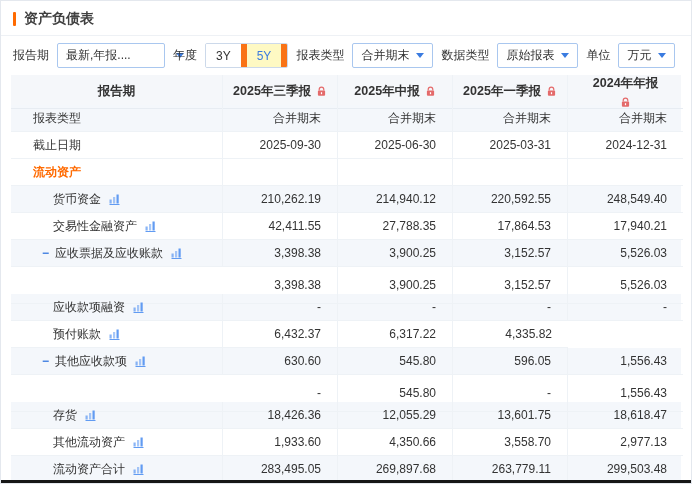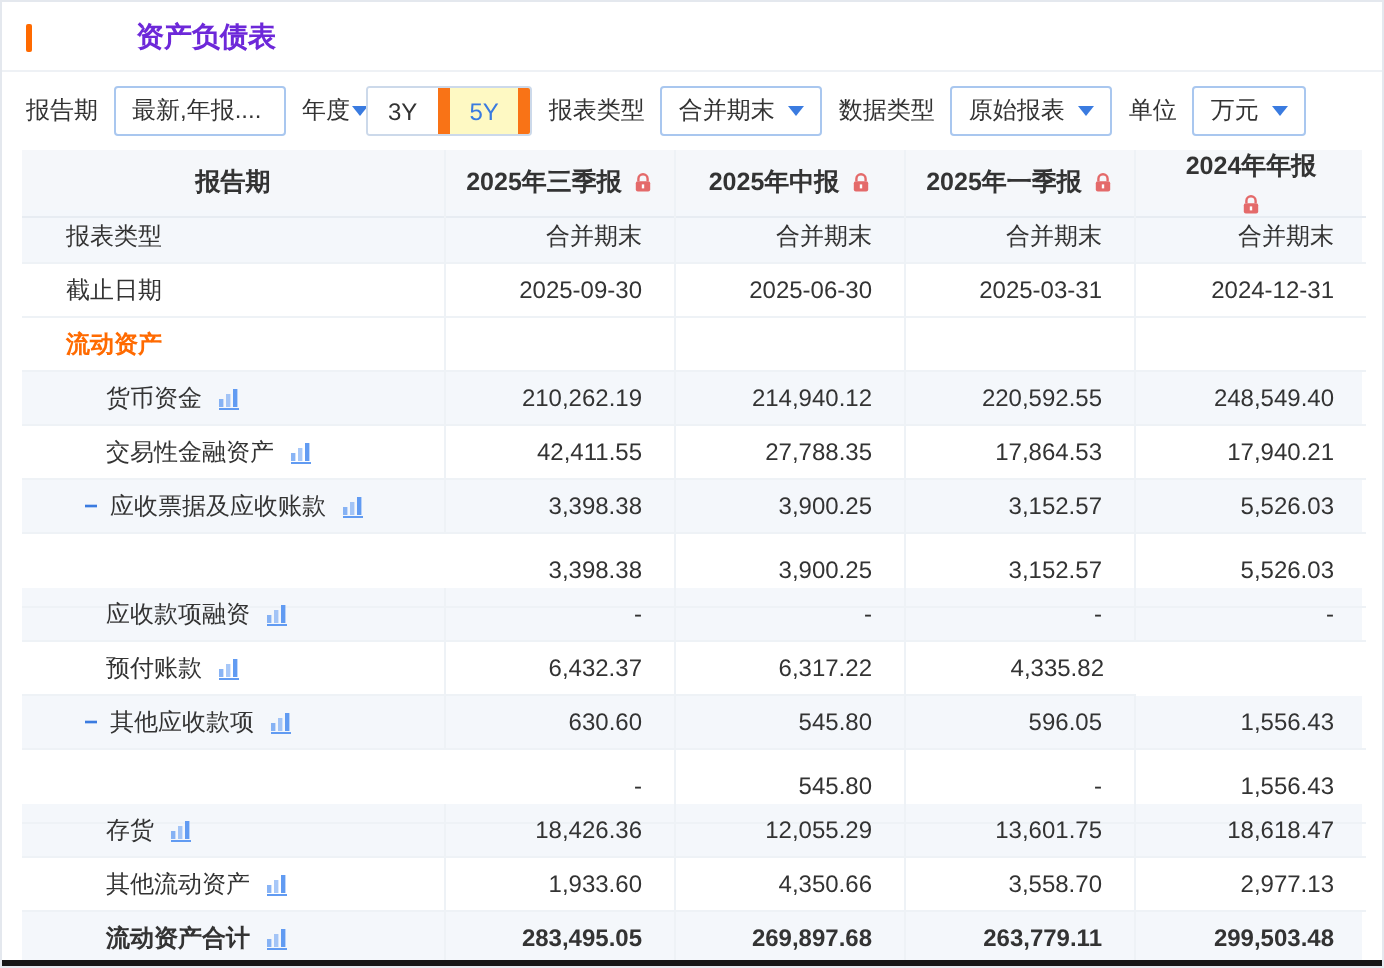--- a/index.html
+++ b/index.html
@@ -6,21 +6,21 @@
   html,body { width:692px; height:484px; }
   body {
     font-family: "Liberation Sans", "DejaVu Sans", sans-serif;
     font-size: 12px; color:#333; background:#fff;
     position:relative; overflow:hidden;
     border:1px solid #e4e8ee;
   }
   
   .title-bar { display:flex; align-items:center; padding:9px 12px 7px; }
   .accent-bar { width:3px; height:14px; background:#ff6a00; margin-right:8px; border-radius:1px; }
-  .page-title { font-weight:bold; font-size:14px; color:#6d28d9;margin-left:44px; }
+  .page-title { font-weight:bold; font-size:14px; color:#404040; }
   
   .filters { display:flex; align-items:center; padding:0 12px; height:40px; border-top:1px solid #eef1f5; white-space:nowrap; }
   .flabel { color:#333; margin-right:8px; }
   .fgap { margin-left:8px; }
   .select {
     display:inline-flex; align-items:center; justify-content:space-between;
     border:1px solid #a9c7ef; border-radius:2px; height:25px;
     padding:0 8px; gap:7px; cursor:pointer; background:#fff;
   }
   .select .caret { width:0; height:0; border-left:4px solid transparent; border-right:4px solid transparent; border-top:5px solid #3a7be0; }
@@ -41,37 +41,37 @@
   .trow.shaded { background:#f4f7fb; }
   .cell { display:flex; align-items:center; border-bottom:1px solid #eef2f6; border-right:1px solid #eef2f6; overflow:hidden; }
   .cell:last-child { border-right:none; }
   .cell.val { justify-content:flex-end; padding-right:16px; }
   .cell.lab { gap:6px; }
   .ind-0 { padding-left:22px; }
   .ind-1 { padding-left:42px; }
   .ind-1.has-toggle { padding-left:31px; }
   .ind-2 { padding-left:62px;margin-top:36px; }
   .trow.section .row-label { color:#ff6a00; font-weight:bold; }
-  .trow.total .row-label, .trow.total .cell.val { font-weight:bold; }
+  .trow.total .row-label, .trow.total .cell.val { font-weight:normal; }
   .minus-toggle { color:#3a7be0; cursor:pointer; font-weight:bold; line-height:1; }
   .chart-icon { display:inline-flex; cursor:pointer; margin-left:2px; }
   .lock-icon { display:inline-flex; cursor:pointer; }
   .bottom-edge { position:absolute; left:0; right:0; bottom:0; height:3px; background:#161616; }
 </style>
 </head>
 <body>
 
 <div class="title-bar">
   <span class="accent-bar"></span>
   <span class="page-title">资产负债表</span>
 </div>
 
 <div class="filters">
   <span class="flabel">报告期</span>
-  <span class="select" style="width:86px;gap:45px;">
+  <span class="select" style="width:108px;gap:45px;">
     <span>最新,年报....</span>
     <span class="caret"></span>
   </span>
 
   <span class="flabel fgap">年度</span>
   <span class="segmented">
     <span class="seg">3Y</span>
     <span class="seg selected">5Y</span>
 
   </span>

